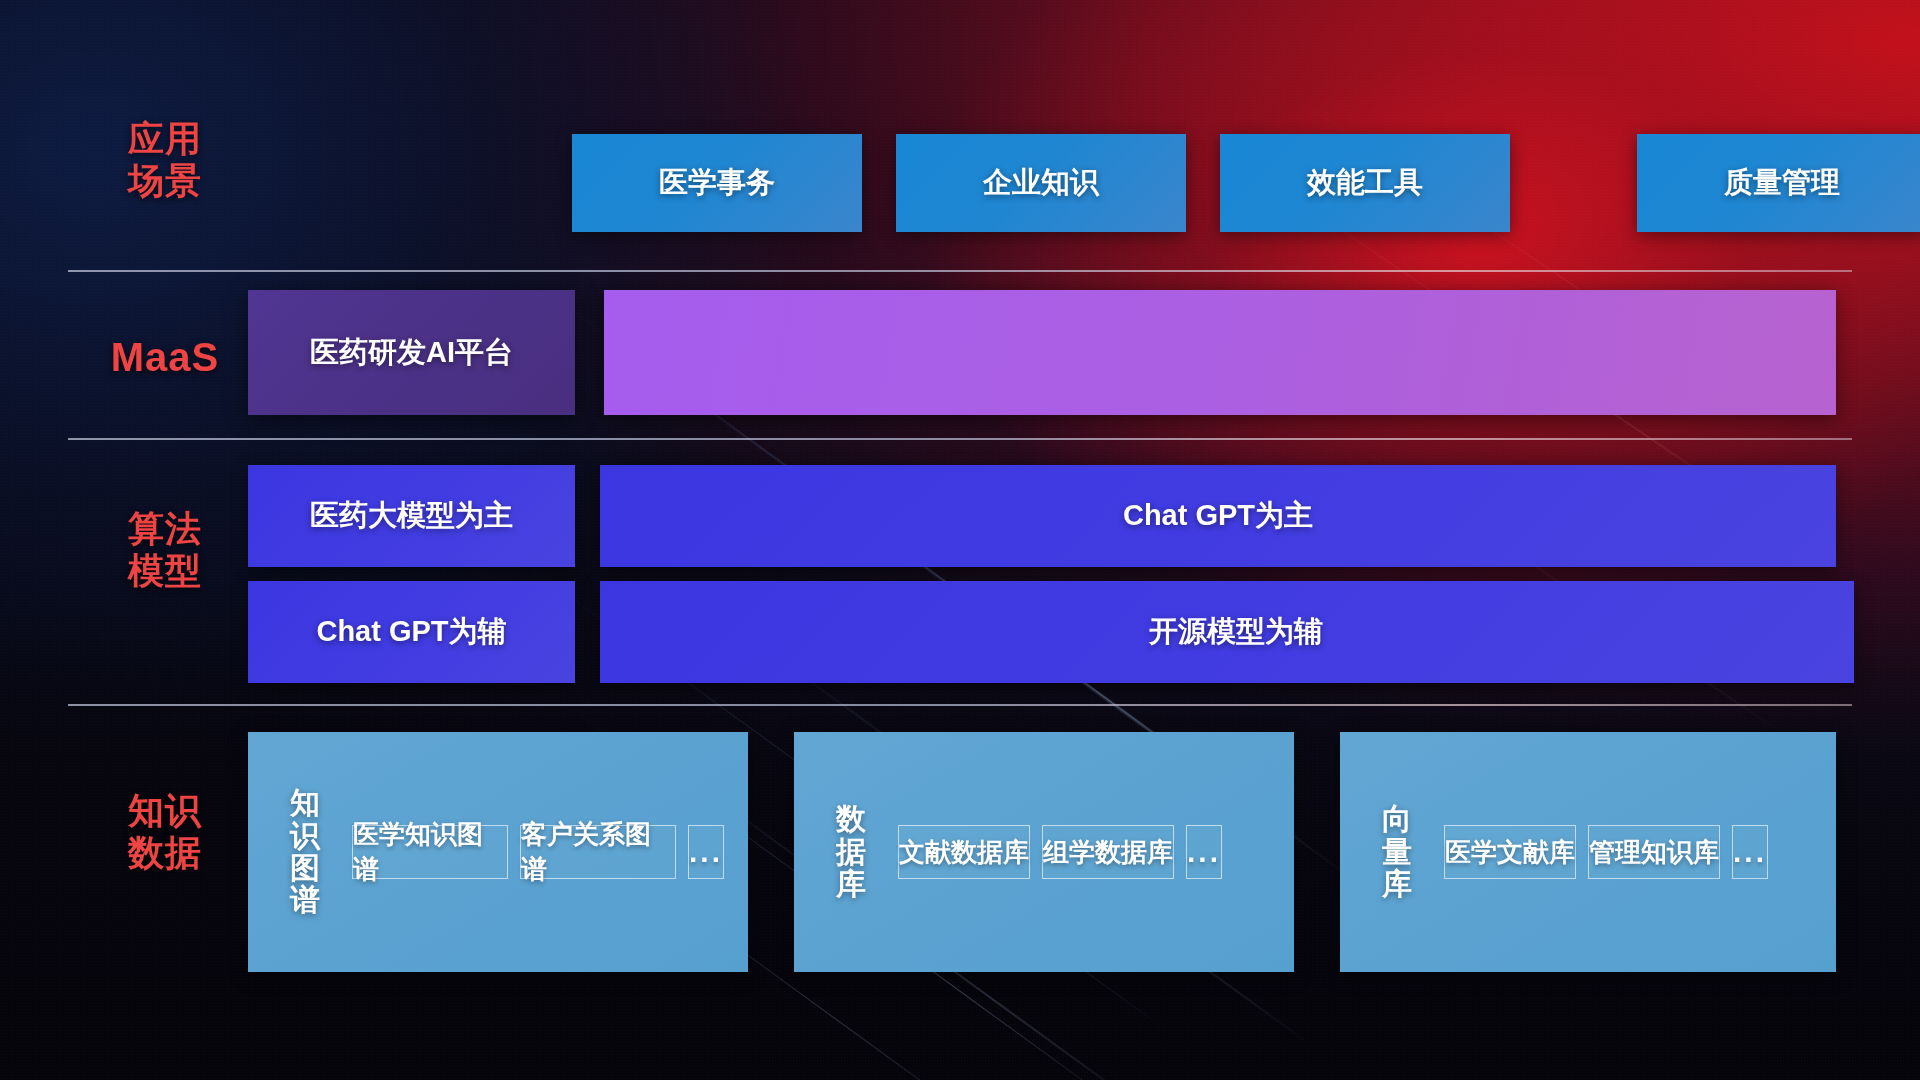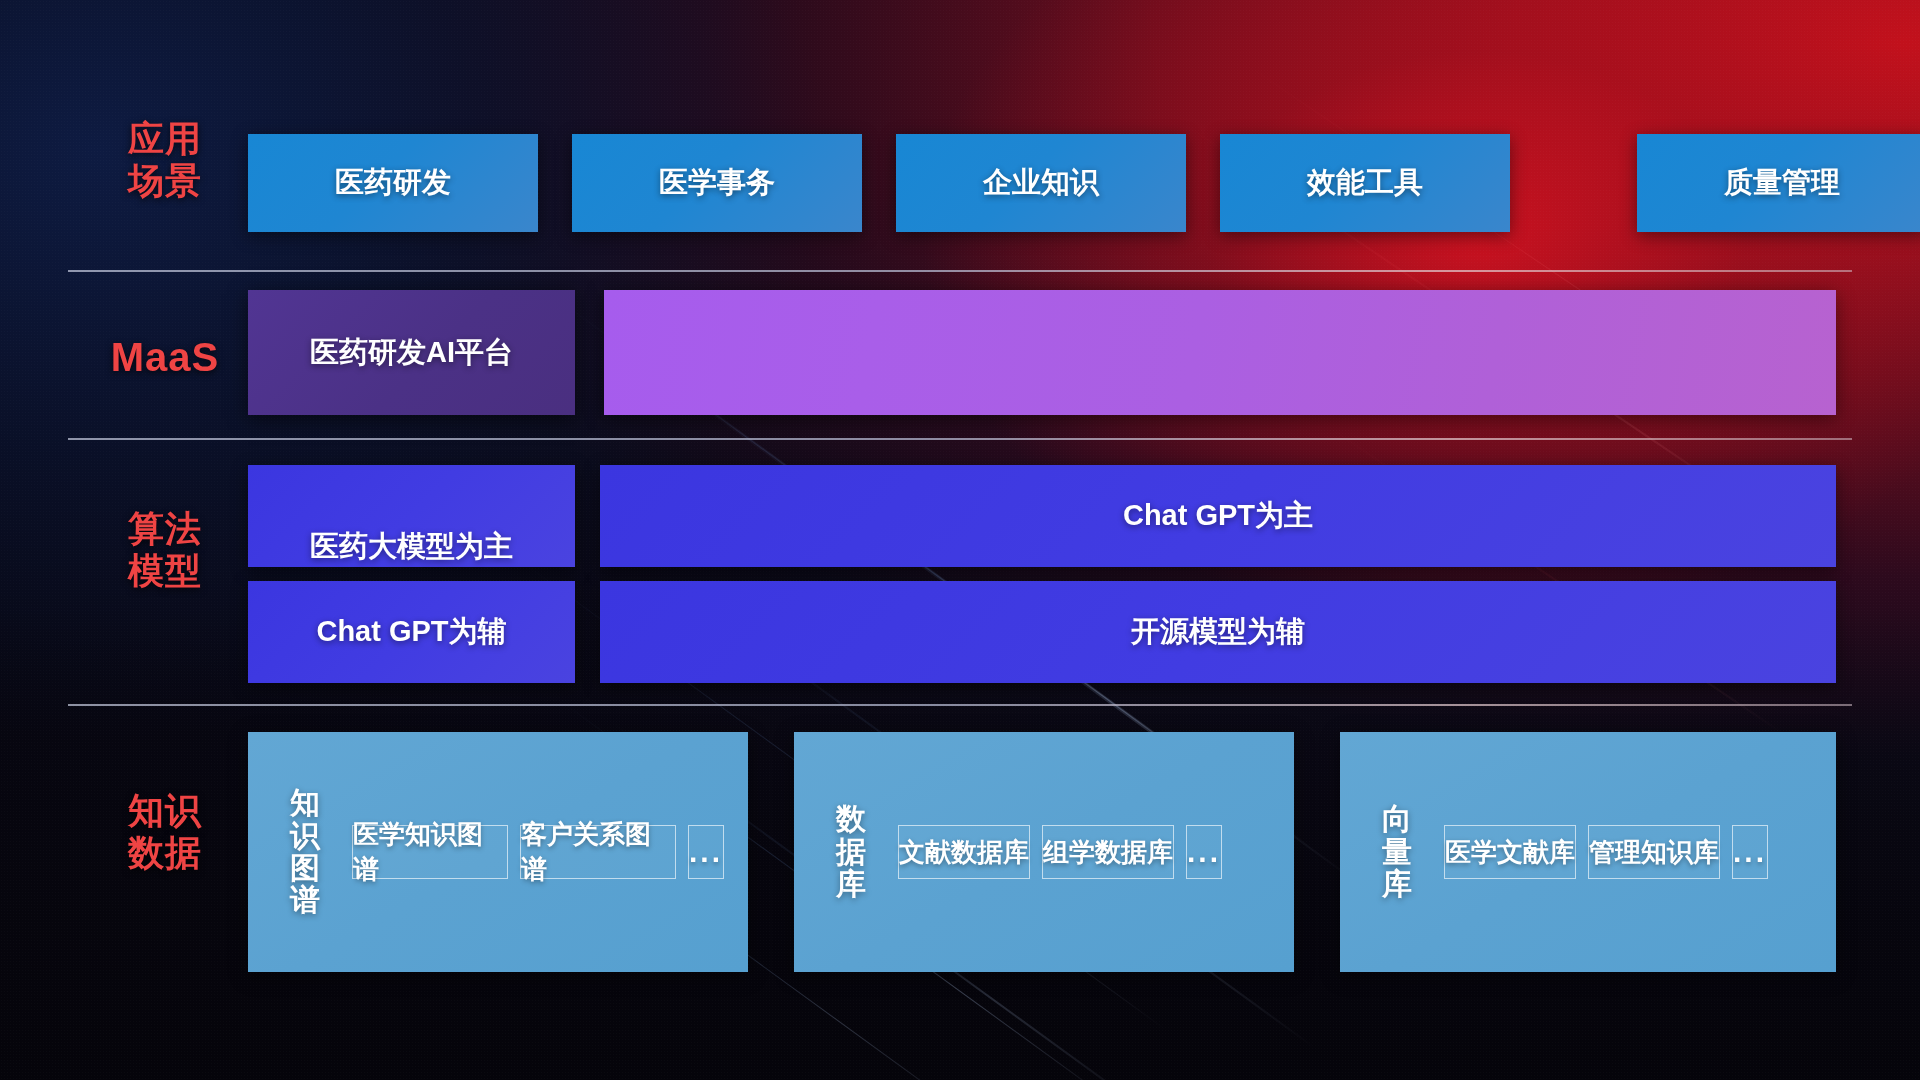--- a/index.html
+++ b/index.html
@@ -93,24 +93,20 @@
   </div>
   <div class="grain"></div>
 
   <div class="rows">
 
     <div class="rowlabel" style="top:118px;font-size:36px;">
       <div>应用</div>
       <div>场景</div>
     </div>
 
-    <div class="box appbox" style="left:248px;top:134px;width:290px;height:98px;">
-      <div class="dots"></div>
-      <span>医药研发</span>
-    </div>
     <div class="box appbox" style="left:572px;top:134px;width:290px;height:98px;">
       <div class="dots"></div>
       <span>医学事务</span>
     </div>
     <div class="box appbox" style="left:896px;top:134px;width:290px;height:98px;">
       <div class="dots"></div>
       <span>企业知识</span>
     </div>
     <div class="box appbox" style="left:1220px;top:134px;width:290px;height:98px;">
       <div class="dots"></div>
@@ -135,33 +131,33 @@
       <div class="dots"></div>
     </div>
 
     <div class="divider" style="top:438px;"></div>
 
     <div class="rowlabel" style="top:508px;font-size:36px;">
       <div>算法</div>
       <div>模型</div>
     </div>
 
-    <div class="box algobox" style="left:248px;top:465px;width:327px;height:102px;align-items:flex-end;">
+    <div class="box algobox" style="left:248px;top:465px;width:327px;height:102px;">
       <div class="dots"></div>
       <span>医药大模型为主</span>
     </div>
     <div class="box algobox" style="left:600px;top:465px;width:1236px;height:102px;">
       <div class="dots"></div>
       <span>Chat GPT为主</span>
     </div>
     <div class="box algobox" style="left:248px;top:581px;width:327px;height:102px;">
       <div class="dots"></div>
       <span>Chat GPT为辅</span>
     </div>
-    <div class="box algobox" style="left:600px;top:581px;width:1236px;height:102px;">
+    <div class="box algobox" style="left:600px;top:581px;width:1236px;height:102px;padding-left:18px;">
       <div class="dots"></div>
       <span>开源模型为辅</span>
     </div>
 
     <div class="divider" style="top:704px;"></div>
 
     <div class="rowlabel" style="top:790px;font-size:36px;">
       <div>知识</div>
       <div>数据</div>
     </div>

